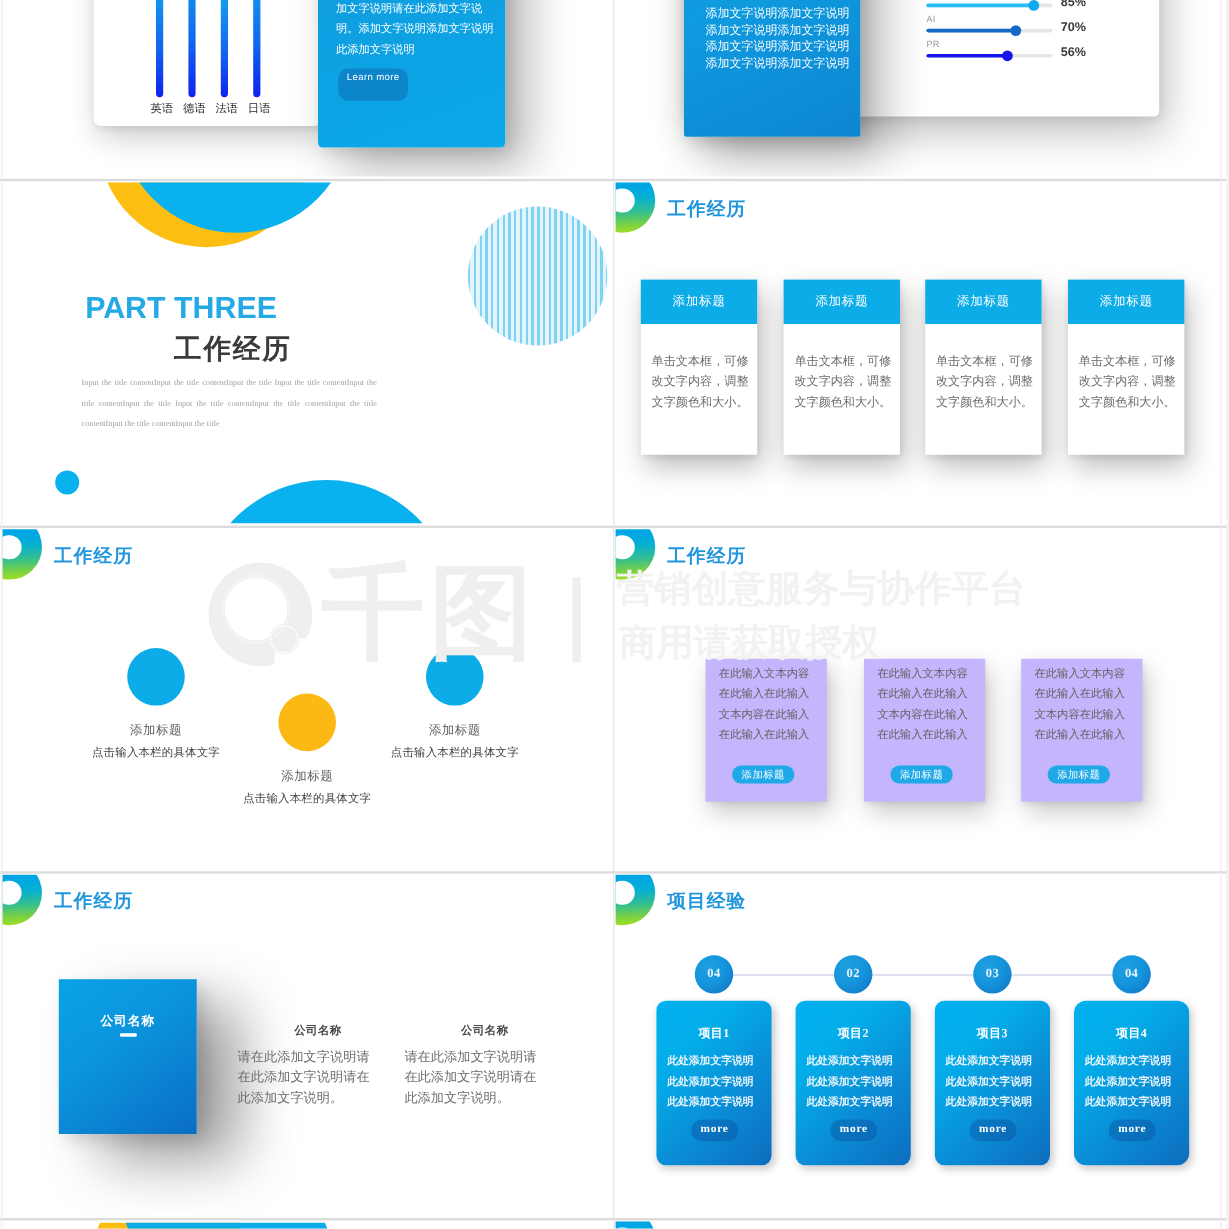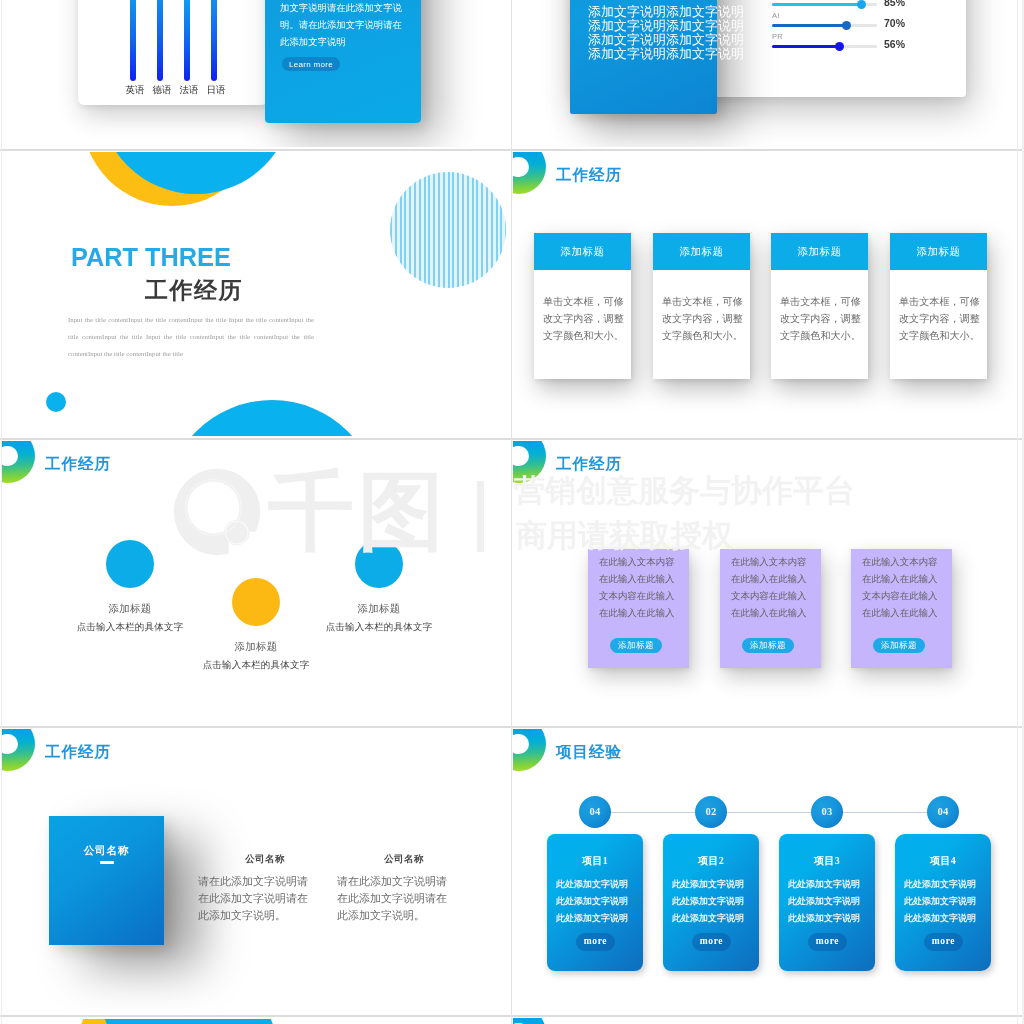--- a/index.html
+++ b/index.html
@@ -53,35 +53,35 @@
            font-size:7.5px;color:#9a9a9a;letter-spacing:0.3px;}
   .sl-track{position:absolute;left:0px;top:2.5px;width:105px;height:3px;border-radius:2px;background:#e6e6e6;}
   .sl-fill{position:absolute;left:0;top:0;height:3px;border-radius:2px;}
   .sl-knob{position:absolute;top:-3px;width:9px;height:9px;border-radius:50%;margin-left:-4px;}
   .sl-pct{position:absolute;left:112px;top:-4px;font-family:"Liberation Sans",sans-serif;
           font-size:10.5px;font-weight:bold;color:#3b3b3b;}
   .sl-panel{position:absolute;left:57px;top:22px;width:147px;height:229px;border-radius:2px;
             background:linear-gradient(155deg,#0d8ed8 0%,#0f9bdf 45%,#0d85d2 100%);
             box-shadow:18px 16px 40px rgba(0,0,0,0.30), 4px 4px 12px rgba(0,0,0,0.12);}
   .sl-lines{position:absolute;left:18px;top:120px;font-family:"Liberation Serif",serif;
-            font-size:13px;line-height:14px;color:#ffffff;white-space:nowrap;}
+            font-size:10px;line-height:14px;color:#ffffff;white-space:nowrap;}
 
   
   .sk-card{position:absolute;left:76px;top:47px;width:190px;height:195px;background:#fff;
            border-radius:6px;box-shadow:4px 10px 26px rgba(0,0,0,0.20), 1px 2px 6px rgba(0,0,0,0.08);}
   .sk-bar{position:absolute;width:6px;border-radius:3px;
           background:linear-gradient(180deg,#13b4ef 0%,#1166ee 62%,#0f22f0 100%);}
   .sk-lab{position:absolute;top:174px;width:40px;text-align:center;
           font-family:"Liberation Serif",serif;font-size:9.5px;color:#2b2b2b;}
   .sk-panel{position:absolute;left:263px;top:20px;width:156px;height:240px;border-radius:4px;
             background:linear-gradient(160deg,#1189d8 0%,#0f9ee0 40%,#0aa9e8 100%);
             box-shadow:18px 16px 40px rgba(0,0,0,0.30), 4px 4px 12px rgba(0,0,0,0.12);}
   .sk-text{position:absolute;left:15px;top:117px;font-family:"Liberation Serif",serif;
            font-size:9.4px;line-height:17px;color:#ffffff;white-space:nowrap;}
-  .sk-btn{position:absolute;left:17px;top:174px;width:58px;height:14px;border-radius:8px;
+  .sk-btn{position:absolute;left:17px;top:174px;width:58px;height:27px;border-radius:8px;
           background:rgba(12,70,150,0.32);color:#fff;font-family:"Liberation Sans",sans-serif;
           font-size:8px;line-height:15px;text-align:center;letter-spacing:0.3px;}
 
   
   .pj-line{position:absolute;left:82px;top:83px;width:348px;height:1.4px;background:#c9cfe3;}
   .pj-step{position:absolute;top:67px;width:32px;height:32px;border-radius:50%;
            background:radial-gradient(circle at 34% 30%,#1f9fe0 0%,#1595dc 45%,#0f72c4 100%);
            color:#eaf6fd;font-family:"Liberation Serif",serif;font-weight:bold;font-size:10.5px;
            line-height:32px;text-align:center;letter-spacing:0.3px;}
   .pj-card{position:absolute;top:105px;width:96px;height:137px;border-radius:8px;
@@ -163,21 +163,21 @@
         <div class="sk-bar" style="left:106px;top:70px;height:101px;"></div>
         <div class="sk-bar" style="left:133px;top:54px;height:117px;"></div>
         <div class="sk-lab" style="left:37px;">英语</div>
         <div class="sk-lab" style="left:64px;">德语</div>
         <div class="sk-lab" style="left:91px;">法语</div>
         <div class="sk-lab" style="left:118px;">日语</div>
       </div>
       <div class="sk-panel">
         <div class="sk-text">
           <div>加文字说明请在此添加文字说</div>
-          <div>明。请在此添加文字说明请在</div>
+          <div>明。添加文字说明添加文字说明</div>
           <div>此添加文字说明</div>
         </div>
         <div class="sk-btn">Learn more</div>
       </div>
     </div>
   </div>
 
   <div class="cell c1" style="top:-138px;height:288px;">
     <div class="slide">
       <div class="sl-card">

